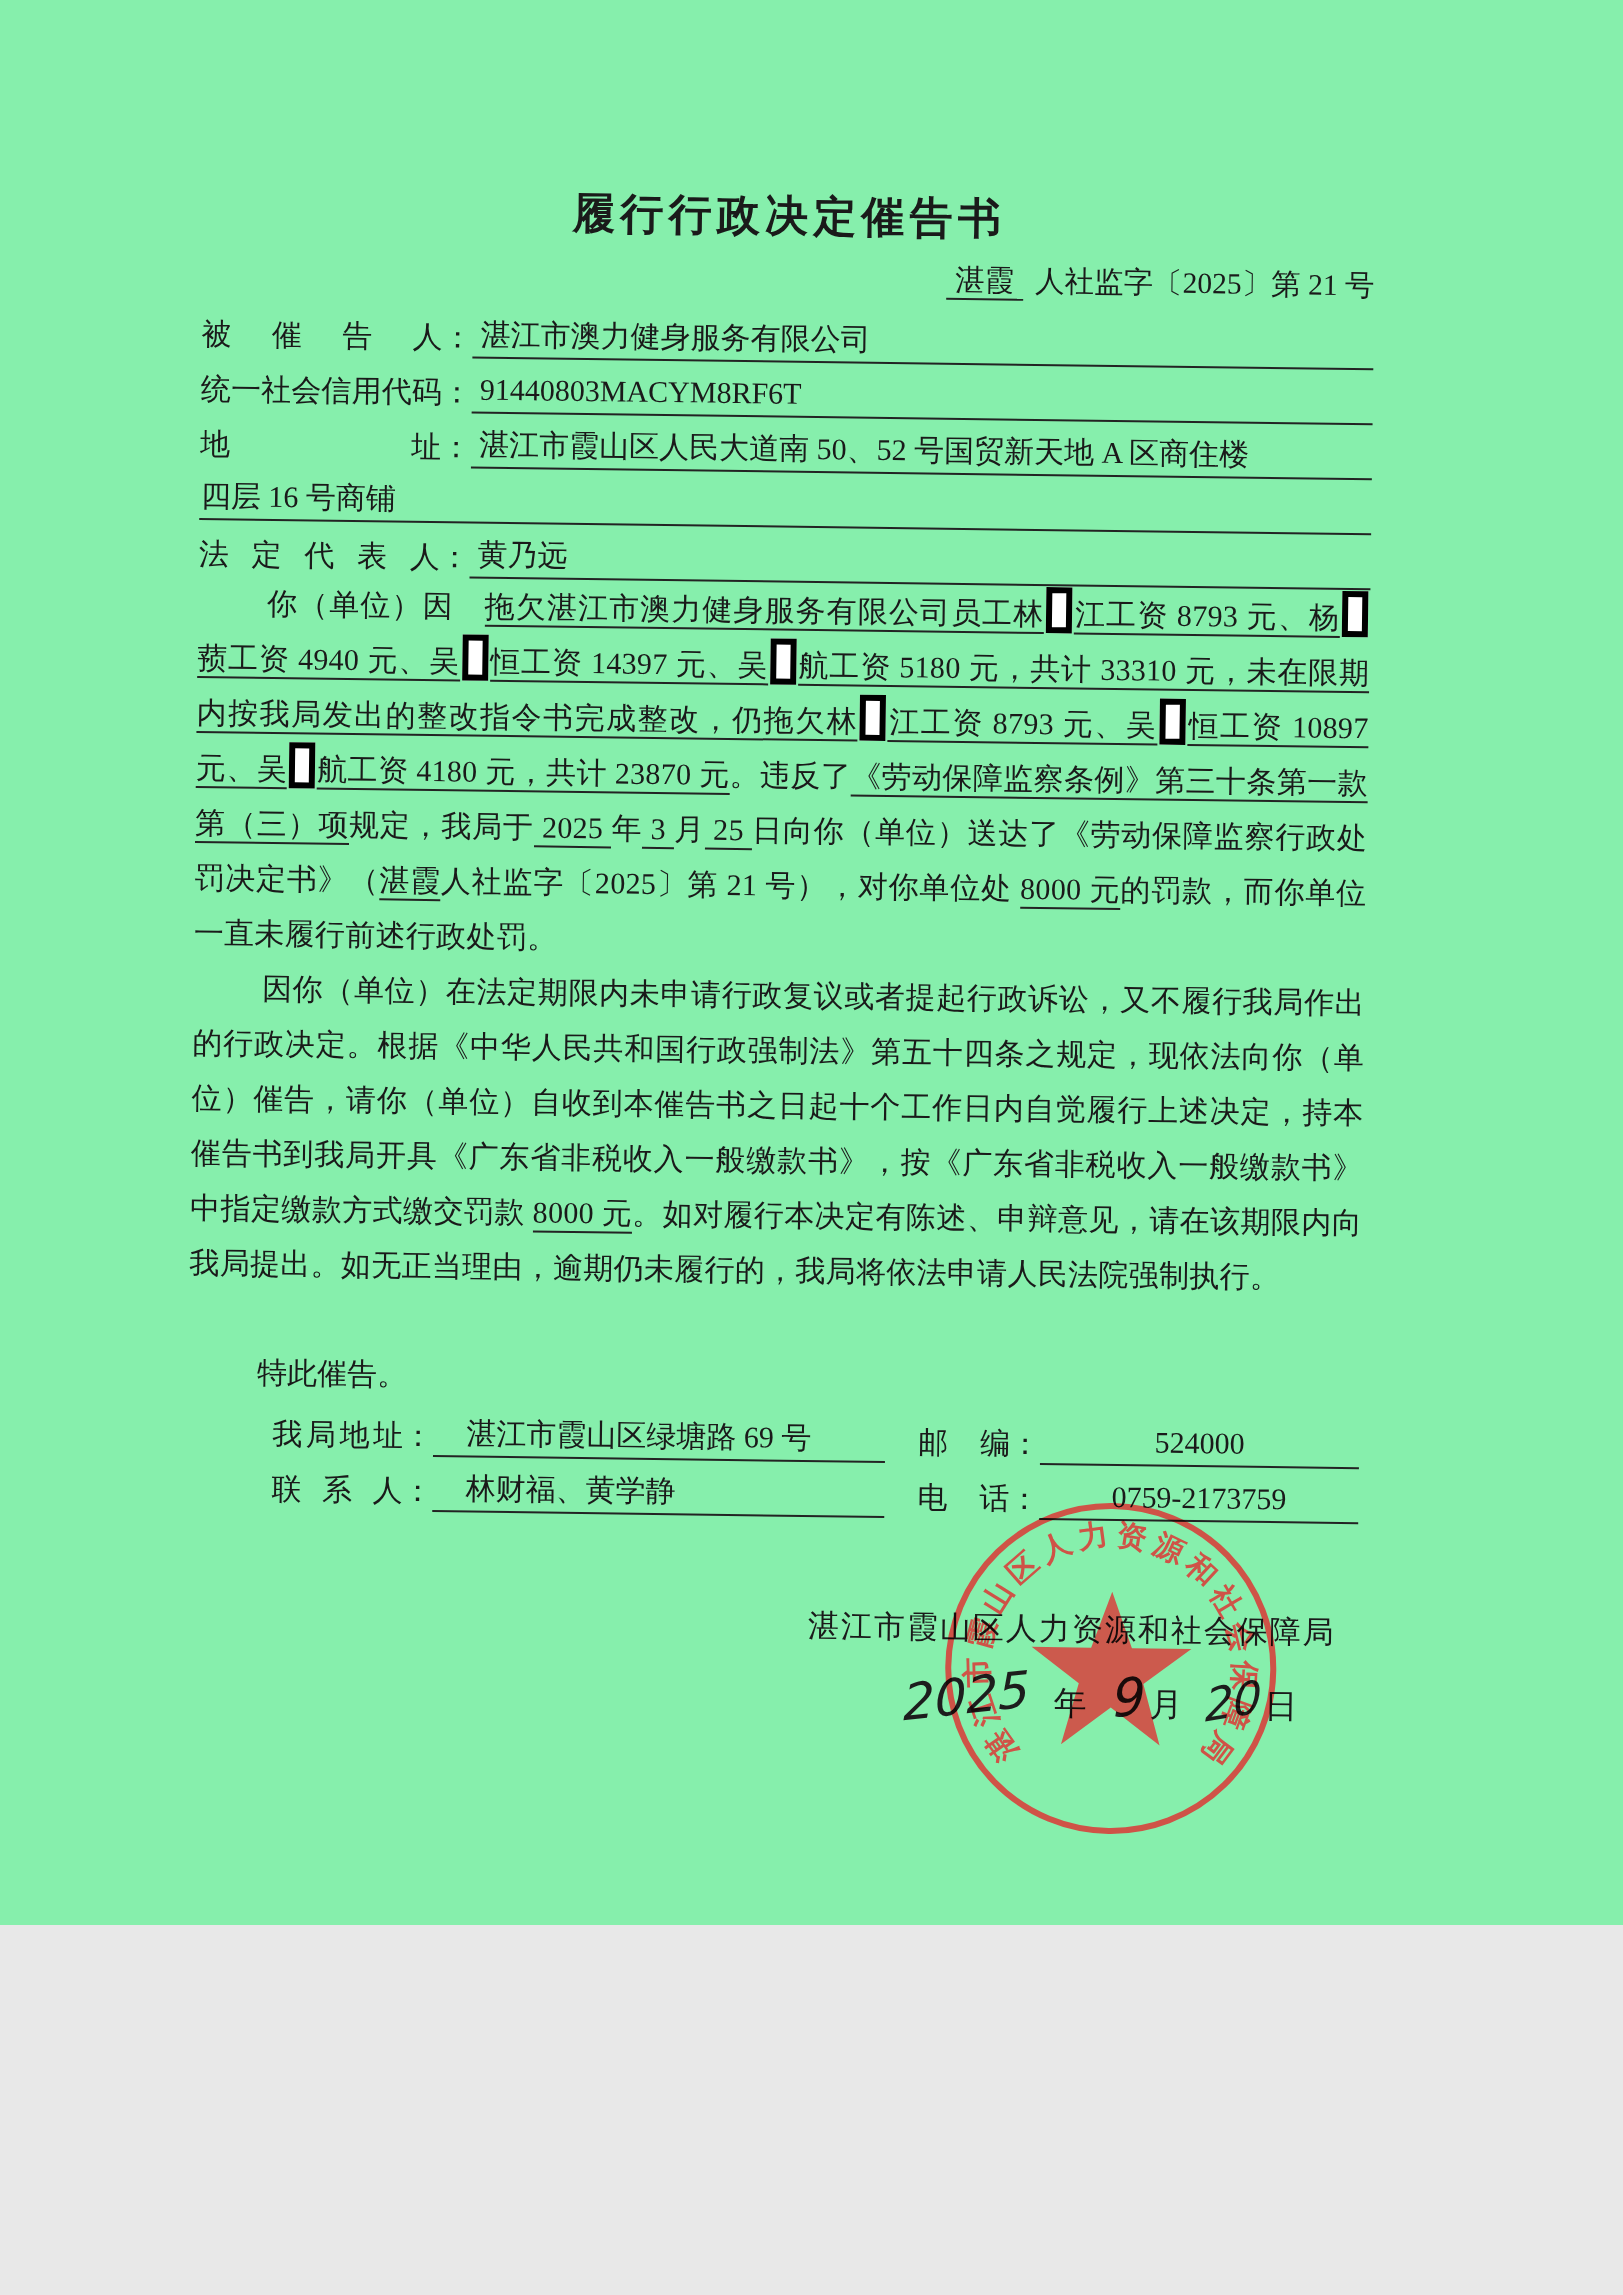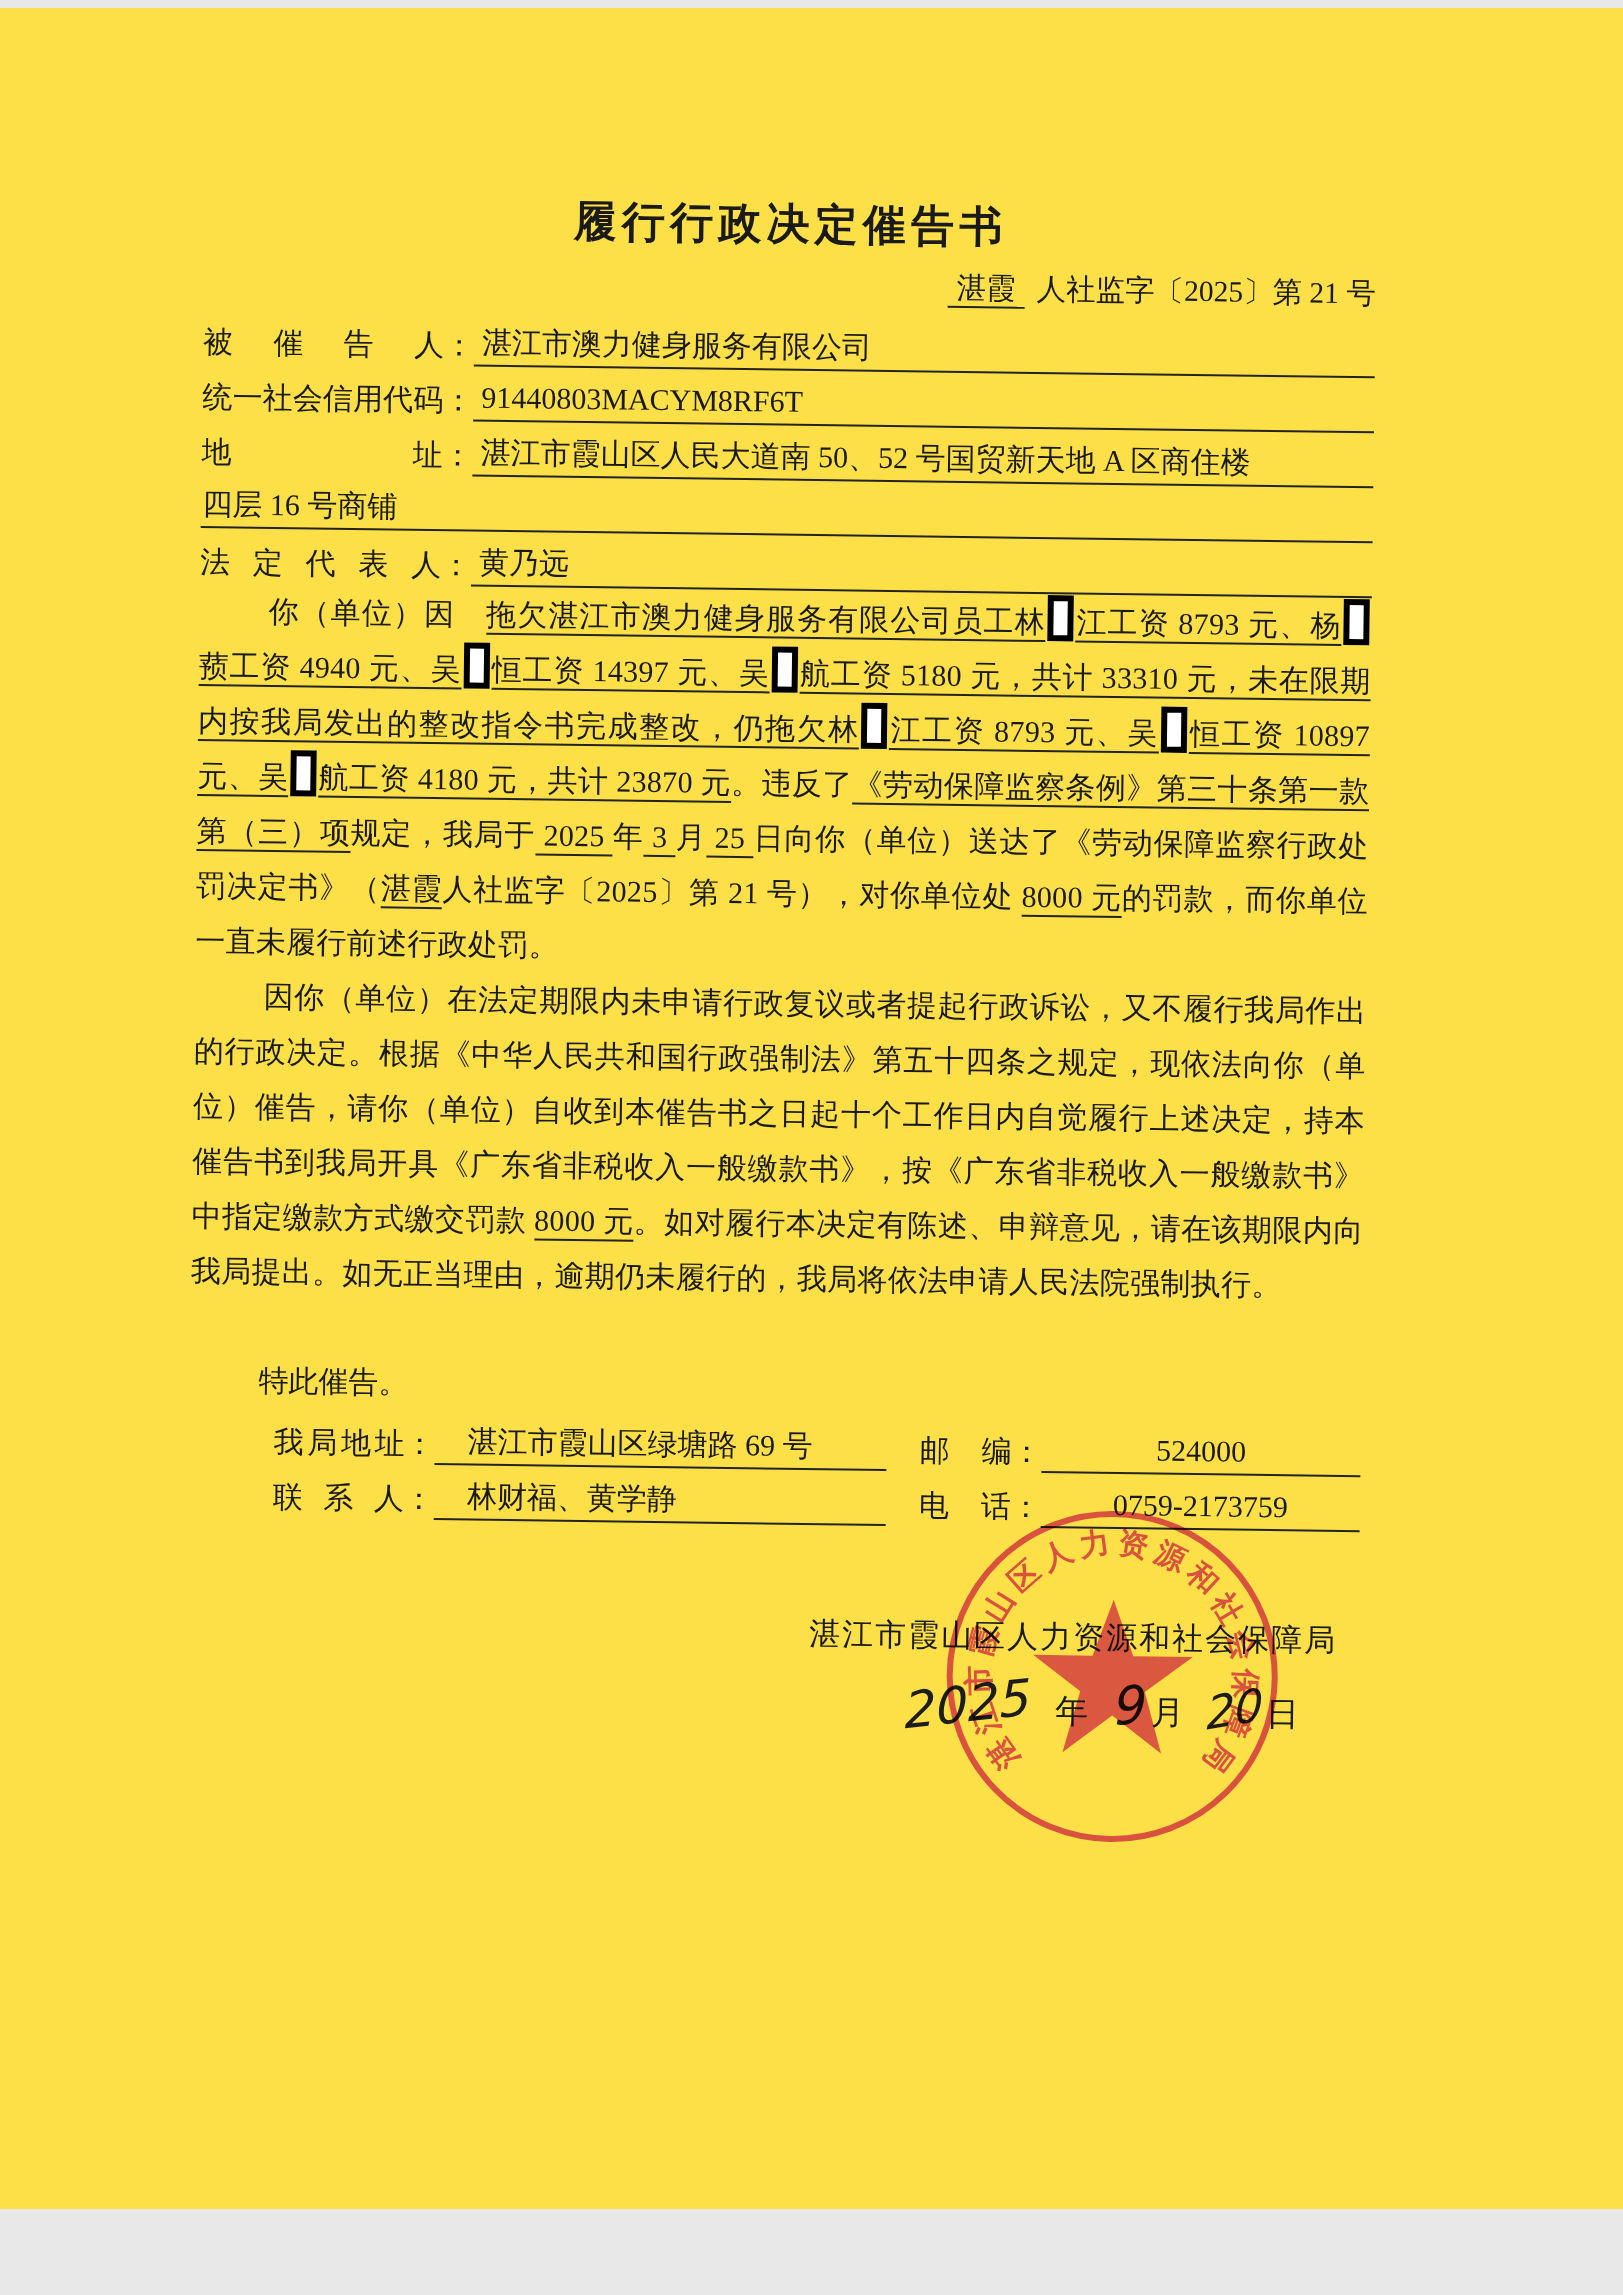--- a/index.html
+++ b/index.html
@@ -1,19 +1,19 @@
 <!DOCTYPE html>
 <html style="font-size:10.5px"><head>
 <meta charset="utf-8">
 <style>
   html,body { margin:0; padding:0; background:#e8e8e8; }
   .page {
-    position:relative; width:1623px; height:2201px; background:#fde047;
+    position:relative; width:1623px; height:1925px; background:#86efac;
     overflow:hidden; font-family:"Liberation Serif","DejaVu Serif",serif;
-    color:#1a1a1a; margin:8px auto;
+    color:#1a1a1a; margin:0 auto;
   }
   .sheet { position:absolute; inset:0; transform:rotate(0.75deg); transform-origin:50% 40%; }
   .content { position:absolute; left:196px; top:0; width:1172px; }
 
   .title {
     margin:189px 0 0 0; height:55px; line-height:55px; text-align:center;
     font-size:43px; font-weight:bold; letter-spacing:5.2px;
   }
   .docnum {
     margin-top:17px; height:34px; line-height:34px; text-align:right; font-size:29.5px;

